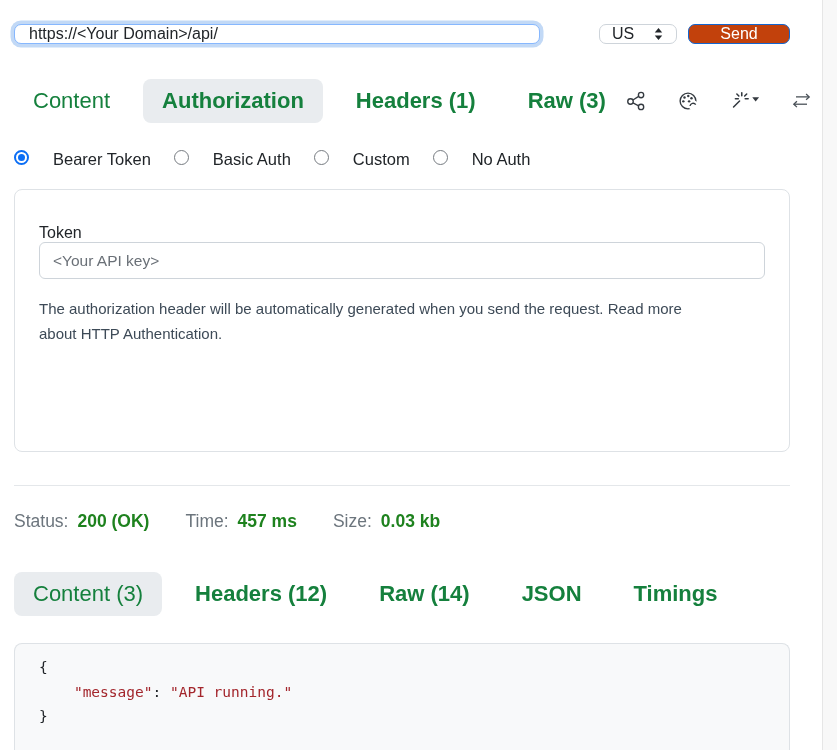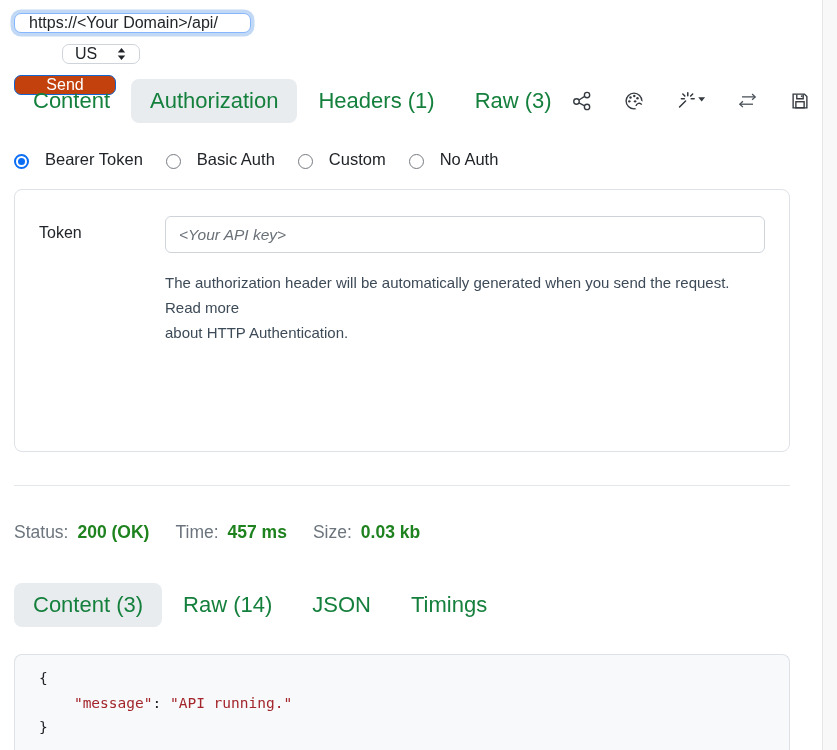--- a/index.html
+++ b/index.html
@@ -3,74 +3,74 @@
 <meta charset="utf-8">
 <style>
   * { margin:0; padding:0; box-sizing:border-box; }
   html,body { width:837px; height:750px; overflow:hidden; background:#fff;
     font-family:"Liberation Sans", sans-serif; color:#212529; }
   .scroll-track { position:absolute; left:822px; top:0; width:15px; height:750px;
     background:#f8f8f8; border-left:1px solid #e6e6e6; }
   .content { position:absolute; left:14px; top:0; width:776px; }
 
   
-  .topbar { margin-top:13px; display:flex; gap:11px; height:42px; align-items:flex-start;flex-direction:column; }
+  .topbar { margin-top:13px; display:flex; gap:11px; height:42px; align-items:center; }
   .url-input { flex:1; border:1px solid #86b7fe; border-radius:7px; padding:0 14px;
     font-size:16px; color:#212529; outline:none;
     box-shadow:0 0 0 3.5px #c2d9f6; font-family:"Liberation Sans",sans-serif; }
   .select-box { border:1px solid #ced4da; border-radius:7px; background:#fff;
     display:flex; align-items:center; justify-content:space-between;
     padding:0 12px; font-size:16px; cursor:pointer; }
   .select-box.method { width:87px; }
   .select-box.region { width:78px;margin-left:48px; }
   .updown { display:flex; flex-direction:column; gap:2px; }
   .send-btn { width:102px; background:#c2410c; border:1px solid #1266d1; color:#fff;
     border-radius:7px; font-size:16px; display:flex; align-items:center;
     justify-content:center; cursor:pointer; font-family:"Liberation Sans",sans-serif; }
 
   
   .tabrow { display:flex; align-items:center; }
   .tabrow.request { margin-top:24px; }
   .tabrow.response { margin-top:40px; }
   .tab { font-size:22px; padding:9px 19px; border-radius:8px; color:#15803d;
     cursor:pointer; white-space:nowrap; }
   .tab.active { background:#e9ecef; }
-  .tab + .tab { margin-left:2px; }
+  .tab + .tab { margin-left:14px;font-weight:bold; }
   .icon-group { margin-left:auto; display:flex; align-items:center; gap:30px;
     padding-right:6px; }
   .icon-btn { cursor:pointer; display:flex; align-items:center; }
   .icon-btn svg { display:block; }
 
   
   .auth-row { margin-top:27px; display:flex; align-items:center; gap:23px;
     font-size:16.5px; }
-  .auth-opt { display:flex; align-items:flex-end; gap:16px; cursor:pointer; }
+  .auth-opt { display:flex; align-items:flex-start; gap:24px; cursor:pointer; }
   .radio { width:15px; height:15px; border-radius:50%; border:1px solid #767b81;
     background:#fff; display:flex; align-items:center; justify-content:center;
     flex:0 0 auto; }
   .radio.checked { border:2px solid #0b6ef5; }
   .radio.checked::after { content:''; width:7px; height:7px; border-radius:50%;
     background:#0b6ef5; }
 
   
   .panel { margin-top:20px; border:1px solid #dee2e6; border-radius:8px;
-    height:263px; padding:26px 24px; display:flex; }
+    height:263px; padding:26px 24px; display:flex;flex-direction:column; }
   .panel .lbl { width:126px; padding-top:8px; font-size:16px; }
   .panel .field-col { flex:1; }
   .token-input { width:100%; height:37px; border:1px solid #ced4da; border-radius:6px;
     padding:3px 13px; font-size:15.5px; color:#212529; outline:none;
-    font-family:"Liberation Sans",sans-serif;font-style:italic; }
+    font-family:"Liberation Sans",sans-serif; }
   .token-input::placeholder { color:#6a7077; opacity:1; }
   .help { margin-top:17px; font-size:15px; line-height:25px; color:#3d4a57; }
   .help span { display:block; }
 
   .divider { margin-top:33px; border:none; border-top:1px solid #e4e7ea; }
 
   
-  .status-row { margin-top:36px; display:flex; align-items:center; gap:26px;
+  .status-row { margin-top:25px; display:flex; align-items:center; gap:36px;
     font-size:17.5px; }
   .status-item { display:flex; gap:9px; align-items:baseline; }
   .status-item .k { color:#6c757d; }
   .status-item .v { color:#1e821e; font-weight:700; }
 
   
   .code-block { margin-top:27px; background:#f8f9fa; border:1px solid #dee2e6;
     border-radius:8px 8px 0 0; border-bottom:none; height:110px;
     padding:11px 24px; font-family:"DejaVu Sans Mono", monospace;
     font-size:14.5px; line-height:24.5px; color:#212529; overflow:hidden; }
@@ -199,20 +199,21 @@
       <span class="v">457 ms</span>
     </div>
     <div class="status-item">
       <span class="k">Size:</span>
       <span class="v">0.03 kb</span>
     </div>
   </div>
 
   <div class="tabrow response">
     <div class="tab active">Content (3)</div>
+    <div class="tab">Headers (12)</div>
     <div class="tab">Raw (14)</div>
     <div class="tab">JSON</div>
     <div class="tab">Timings</div>
   </div>
 
   <div class="code-block">
     <div class="code-line">{</div>
     <div class="code-line indent"><span class="json-str">"message"</span><span>: </span><span class="json-str">"API running."</span></div>
     <div class="code-line">}</div>
   </div>

